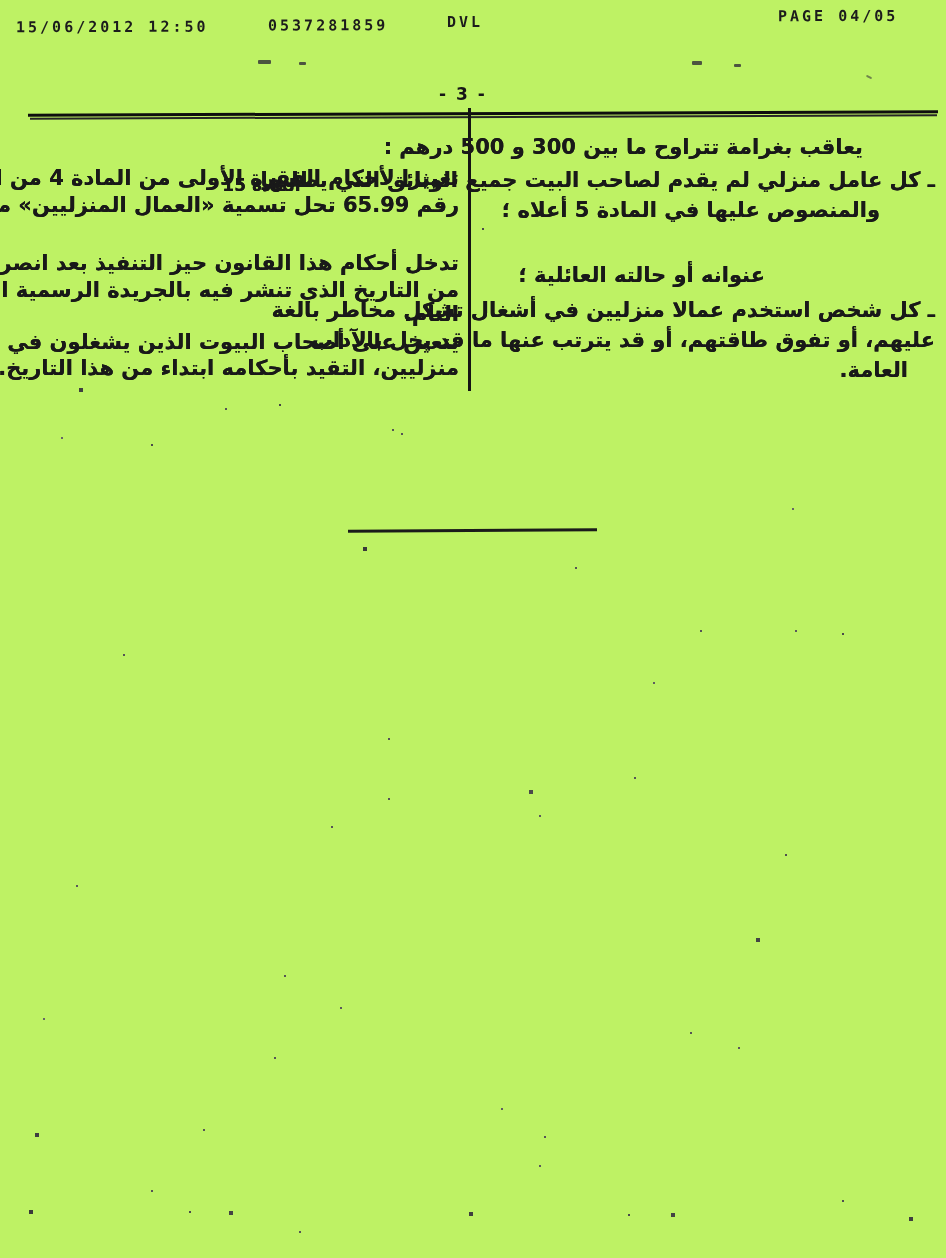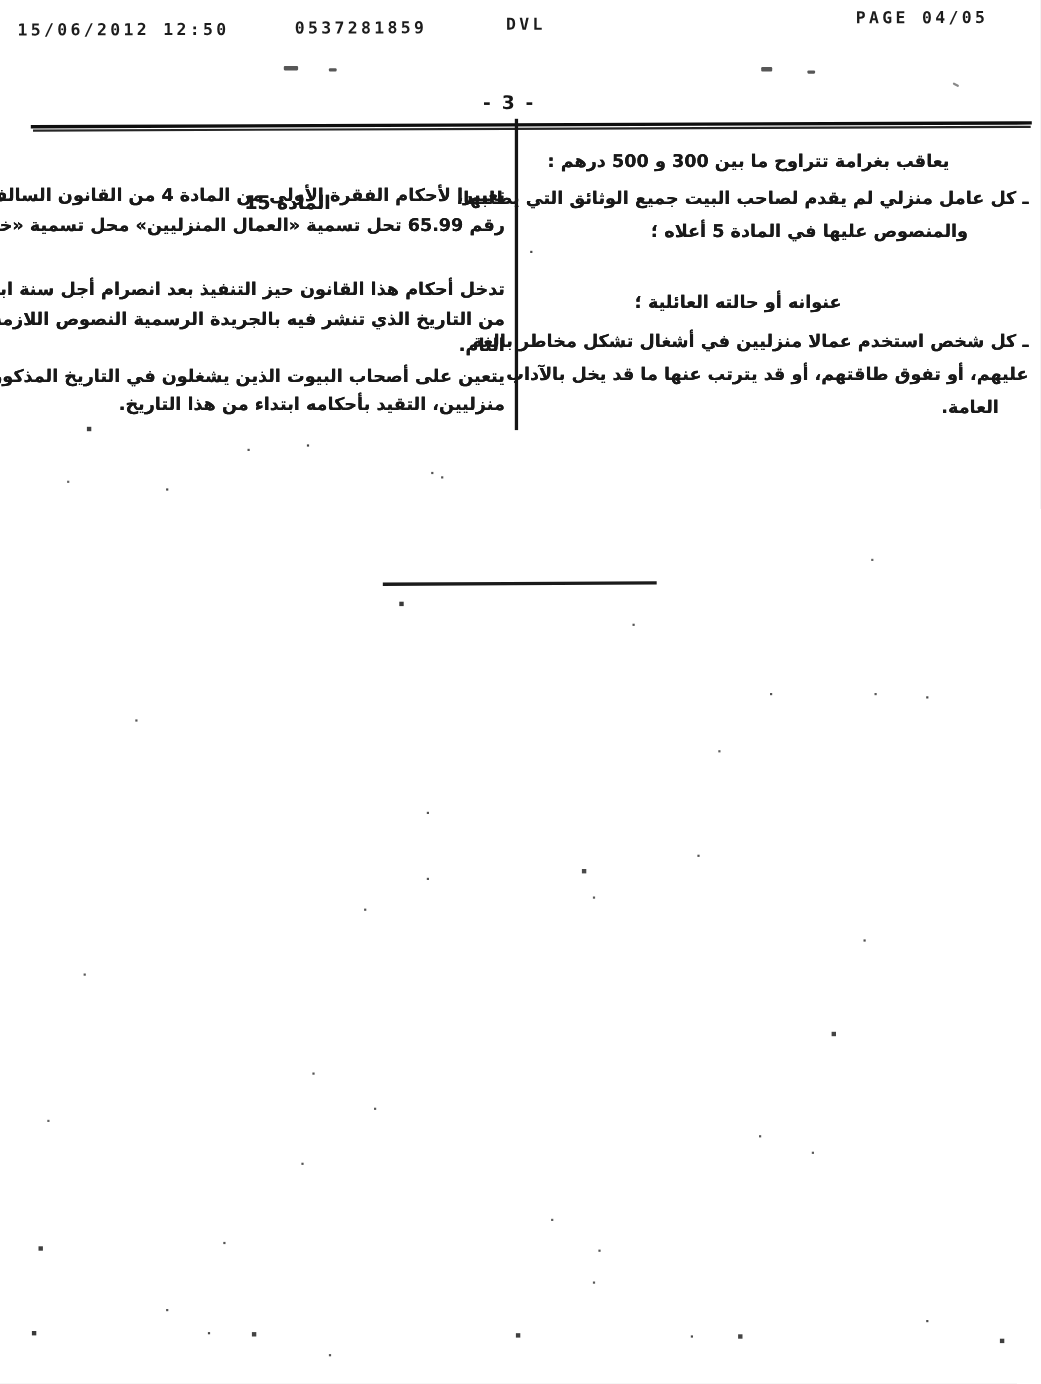--- a/index.html
+++ b/index.html
@@ -1,47 +1,47 @@
 <!DOCTYPE html>
 <html lang="ar"><head>
 <meta charset="utf-8">
 <style>
   html,body{margin:0;padding:0;background:#e8e8e8;}
   .page{
-    position:relative;width:946px;height:1258px;background:#ffffff;
+    position:relative;width:946px;height:1258px;background:#bef264;
     font-family:"DejaVu Sans",sans-serif;overflow:hidden;margin:0 auto;
   }
   
   .fax-header{position:absolute;top:0;left:0;width:946px;height:46px;transform:rotate(-0.15deg);}
   .fh{
     position:absolute;font-family:"DejaVu Sans Mono",monospace;
     font-size:15px;font-weight:bold;color:#1c1c1c;letter-spacing:3px;white-space:nowrap;
   }
   .fh.dt{left:16px;top:17px;}
   .fh.num{left:268px;top:16px;}
-  .fh.stn{left:460px;top:13px;}
+  .fh.stn{left:447px;top:13px;}
   .fh.pg{left:778px;top:8px;}
   
   .pagenum{
     position:absolute;top:84px;left:0;width:926px;text-align:center;
     font-size:17px;font-weight:bold;color:#161616;letter-spacing:2px;
   }
   
   .rule-top{position:absolute;left:28px;top:112px;width:910px;height:7px;transform:rotate(-0.22deg);}
   .rule-top .r1{position:absolute;top:0;left:0;right:0;height:3px;background:#0e0e0e;}
   .rule-top .r2{position:absolute;top:4px;left:2px;right:1px;height:2px;background:#262626;}
   
   .vdiv{position:absolute;left:468px;top:108px;width:3px;height:283px;background:#141414;}
   
   .col{position:absolute;top:130px;direction:rtl;}
   .col-left{left:27px;width:432px;height:270px;}
   .col-right{left:480px;width:455px;height:260px;}
   .ln{
     position:absolute;right:0;white-space:nowrap;direction:rtl;
-    font-size:16px;font-weight:bold;color:#191919;line-height:24px;
+    font-size:21px;font-weight:bold;color:#191919;line-height:24px;
     text-shadow:0 0 0.4px #1a1a1a;
   }
   .just{left:0;right:0;text-align:justify;text-align-last:justify;}
   .head{font-size:17px;}
   .center-head{left:37px;right:0;text-align:center;margin-top:38px;}
   
   .center-rule{position:absolute;left:348px;top:529px;width:249px;height:3px;background:#1b1b1b;transform:rotate(-0.3deg);}
   
   .dash{position:absolute;background:#3a3a3a;border-radius:1px;opacity:.85;}
   .specks{

